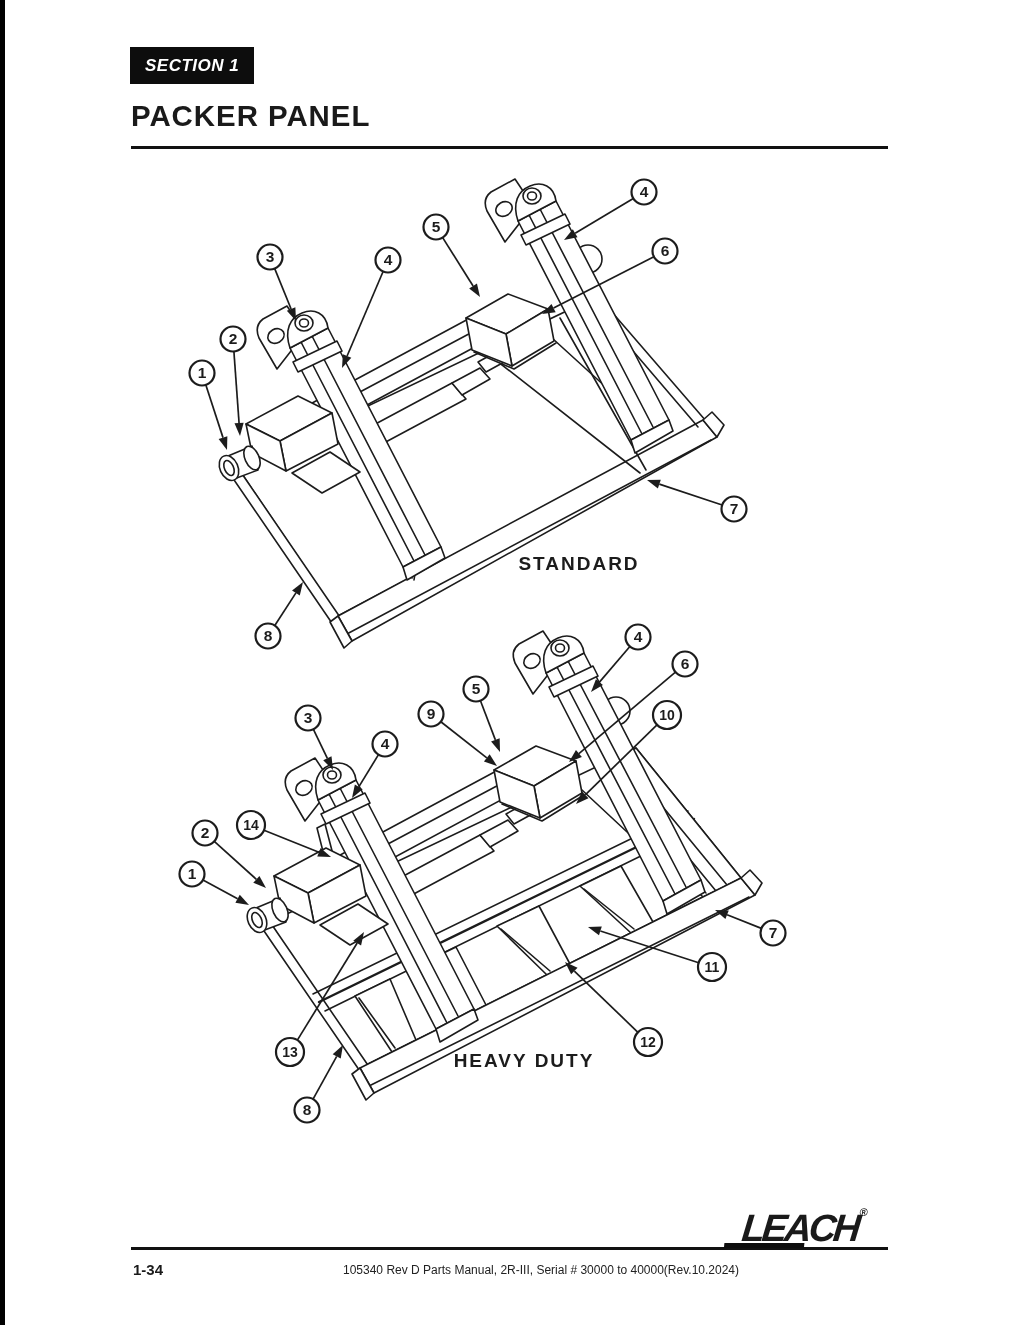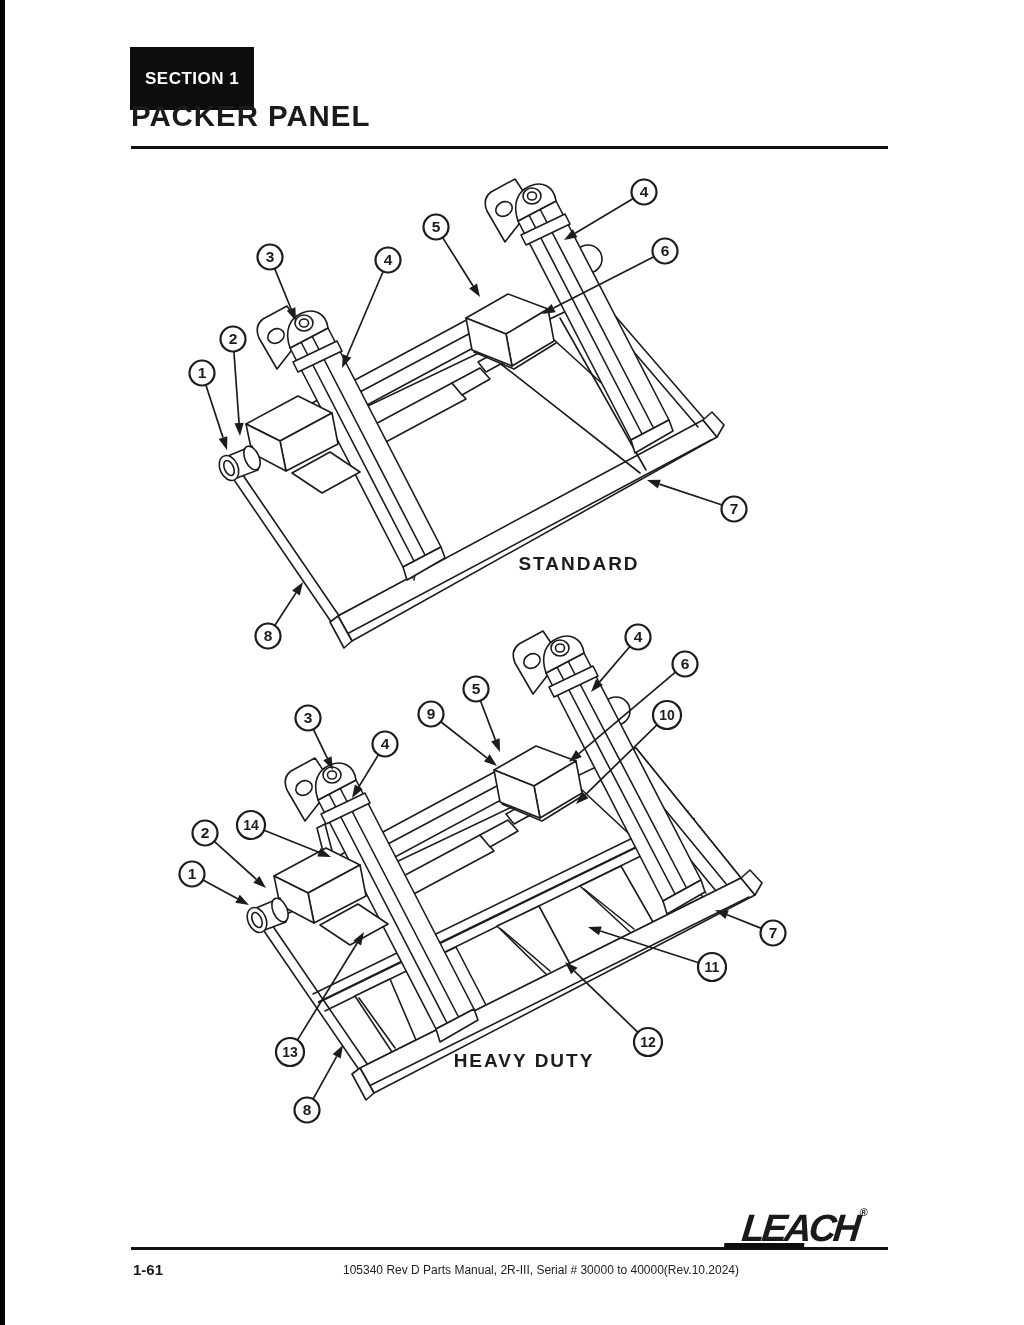--- a/index.html
+++ b/index.html
@@ -3,21 +3,21 @@
 <meta charset="utf-8">
 <style>
   html,body{margin:0;padding:0;}
   body{
     width:1024px;height:1325px;position:relative;background:#ffffff;
     font-family:"Liberation Sans",sans-serif;color:#1a1a1a;overflow:hidden;
   }
   .page-edge{position:absolute;left:0;top:0;width:5px;height:100%;background:#000;}
   .section-badge{
     position:absolute;left:130px;top:47px;background:#0d0d0d;color:#fff;
-    font-size:17px;font-weight:bold;letter-spacing:.5px;padding:23px 15px;line-height:1;
+    font-size:17px;font-weight:bold;letter-spacing:.5px;padding:10px 15px;line-height:1;font-style:italic;
   }
   .page-title{
     position:absolute;left:131px;top:101px;font-size:30px;font-weight:bold;
     letter-spacing:1px;line-height:1;color:#1a1a1a;transform:scaleX(.98);transform-origin:left;
   }
   .rule{position:absolute;left:131px;width:757px;height:2.5px;background:#111;}
   .rule-header{top:146px;}
   .rule-footer{top:1247px;}
   .page-number{position:absolute;left:133px;top:1261px;font-size:15px;font-weight:bold;}
   .footer-text{position:absolute;left:343px;top:1263px;font-size:12px;color:#222;}
@@ -293,18 +293,18 @@
       <circle cx="290" cy="1052" r="14" class="balloon"></circle>
       <text x="290" y="1057.3" text-anchor="middle" class="balloon-num" font-size="14">13</text>
       <line x1="313.0562478498221" y1="1099.0651080489324" x2="336.701502236185" y2="1056.3722876291104" class="leader"></line>
       <polygon points="343,1045 340.72554247417787,1058.6009868378449 332.6774619981921,1054.1435884203759" class="arrowhead"></polygon>
       <circle cx="307" cy="1110" r="12.5" class="balloon"></circle>
       <text x="307" y="1115.3" text-anchor="middle" class="balloon-num" font-size="15.5">8</text>
     </g>
 </svg>
 
 <div class="rule rule-footer"></div>
-<div class="page-number">1-61</div>
+<div class="page-number">1-34</div>
 <div class="footer-text">105340 Rev D Parts Manual, 2R-III, Serial # 30000 to 40000(Rev.10.2024)</div>
 <div class="brand">
   <span class="brand-bar"></span>
   <span>LEACH</span><span class="brand-reg">®</span>
 </div>
 
 </body></html>

